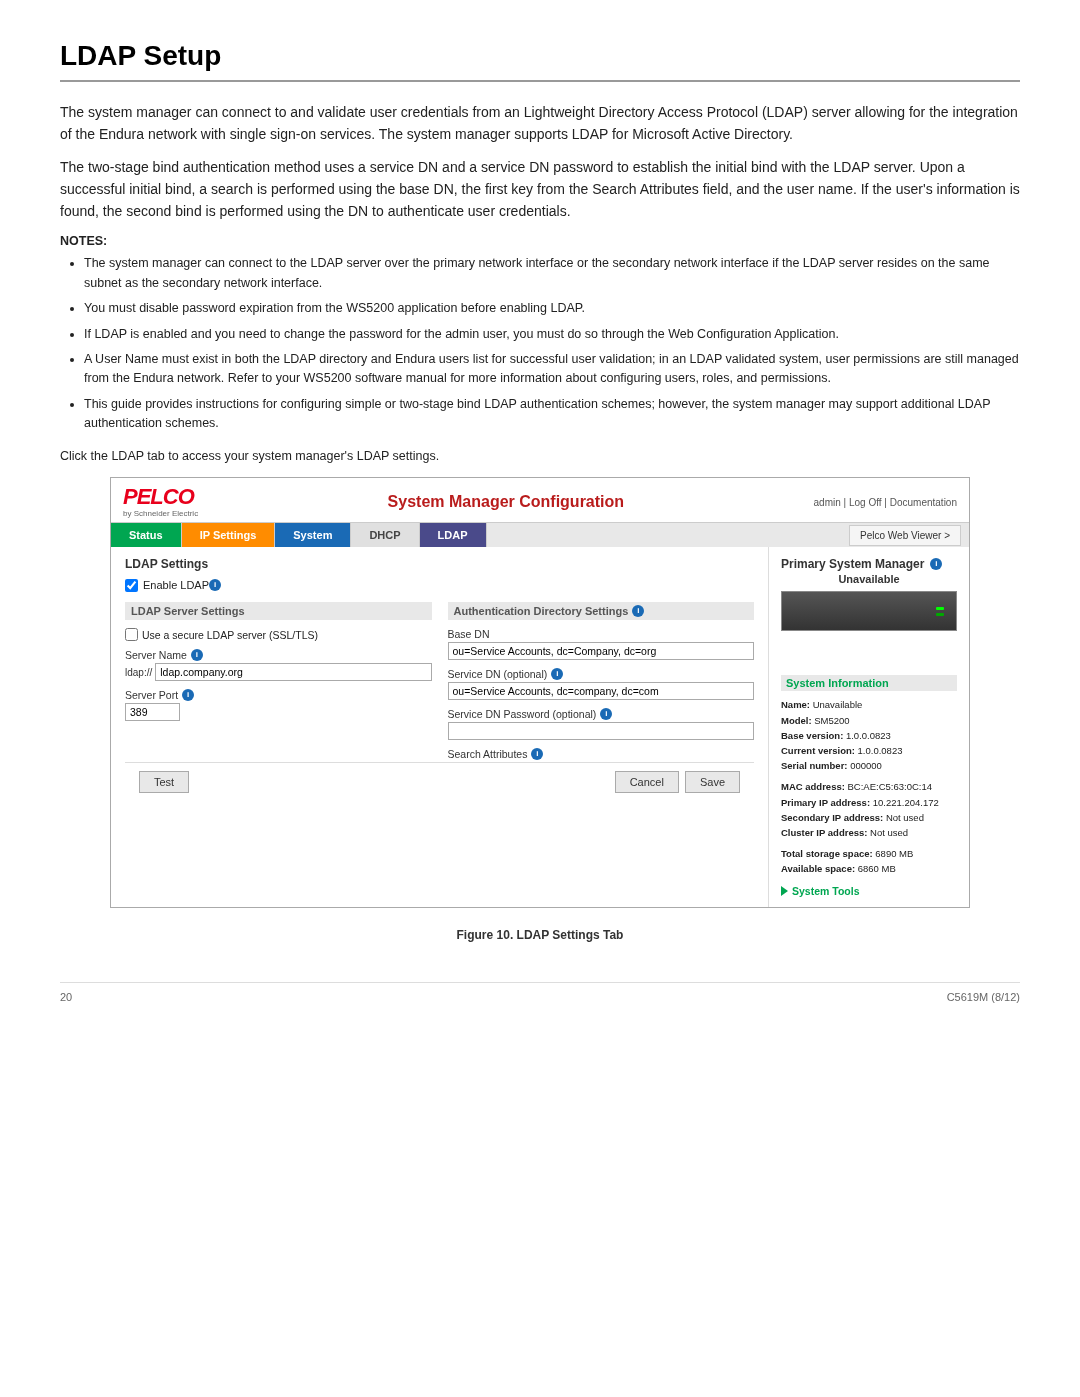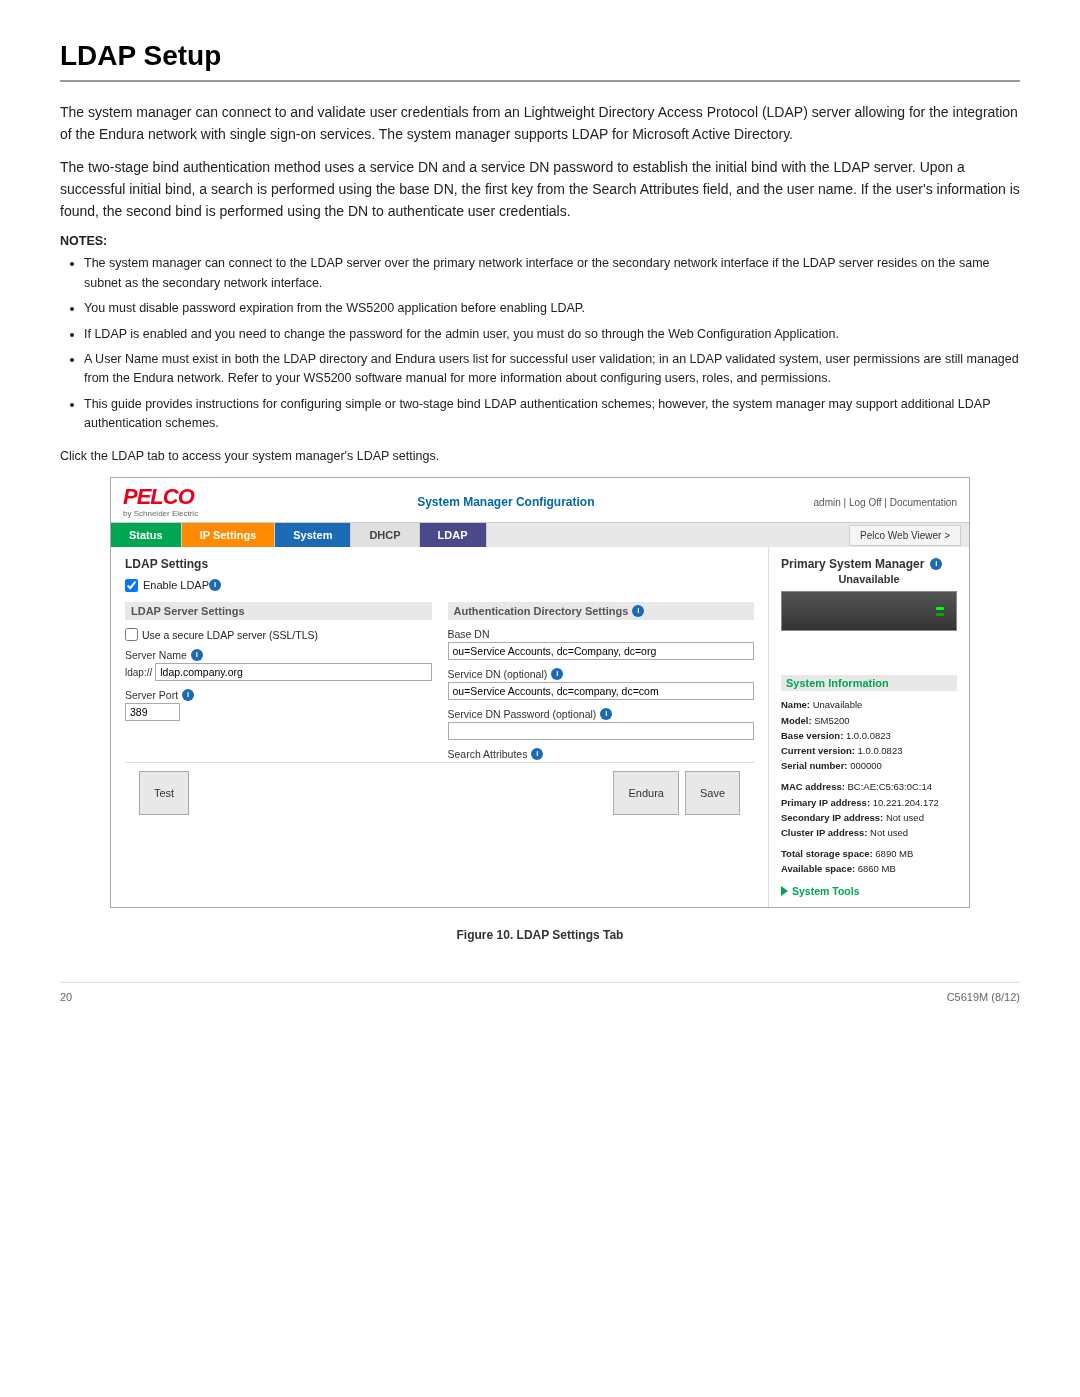--- a/index.html
+++ b/index.html
@@ -92,23 +92,23 @@
       line-height: 1;
     }
 
     .pelco-logo-sub {
       font-size: 8px;
       color: #666;
       margin-top: 1px;
     }
 
     .sm-title {
-      font-size: 12px;
-      font-weight: bold;
-      color: #0369a1;
+      font-size: 16px;
+      font-weight: bold;
+      color: #b91c1c;
       flex: 1;
       text-align: center;
     }
 
     .sm-header-links {
       font-size: 10px;
       color: #555;
     }
 
     .nav-tab {
@@ -278,21 +278,21 @@
     .buttons-row {
       display: flex;
       justify-content: space-between;
       align-items: center;
       padding: 8px 14px 8px 14px;
       border-top: 1px solid #ddd;
       background: #fff;
     }
 
     .btn {
-      padding: 15px 14px;
+      padding: 4px 14px;
       font-size: 11px;
       cursor: pointer;
       border: 1px solid #aaa;
       background: #e8e8e8;
       color: #333;
     }
 
     .btn-right-group {
       display: flex;
       gap: 6px;
@@ -530,21 +530,21 @@
           <div class="field-label">
             <span>Search Attributes</span>
             <span class="info-icon">i</span>
           </div>
         </div>
       </div>
 
       <div class="buttons-row">
         <button class="btn">Test</button>
         <div class="btn-right-group">
-          <button class="btn">Endura</button>
+          <button class="btn">Cancel</button>
           <button class="btn">Save</button>
         </div>
       </div>
     </div>
 
     <div class="right-panel">
       <div class="primary-sm-header">
         <span class="primary-sm-title">Primary System Manager</span>
         <span class="info-icon">i</span>
       </div>

